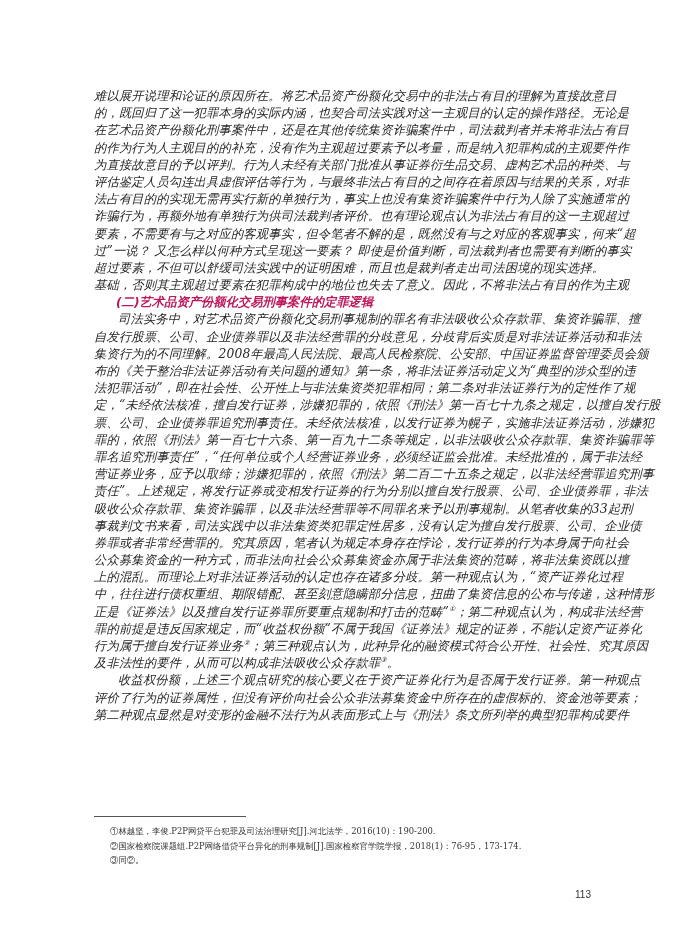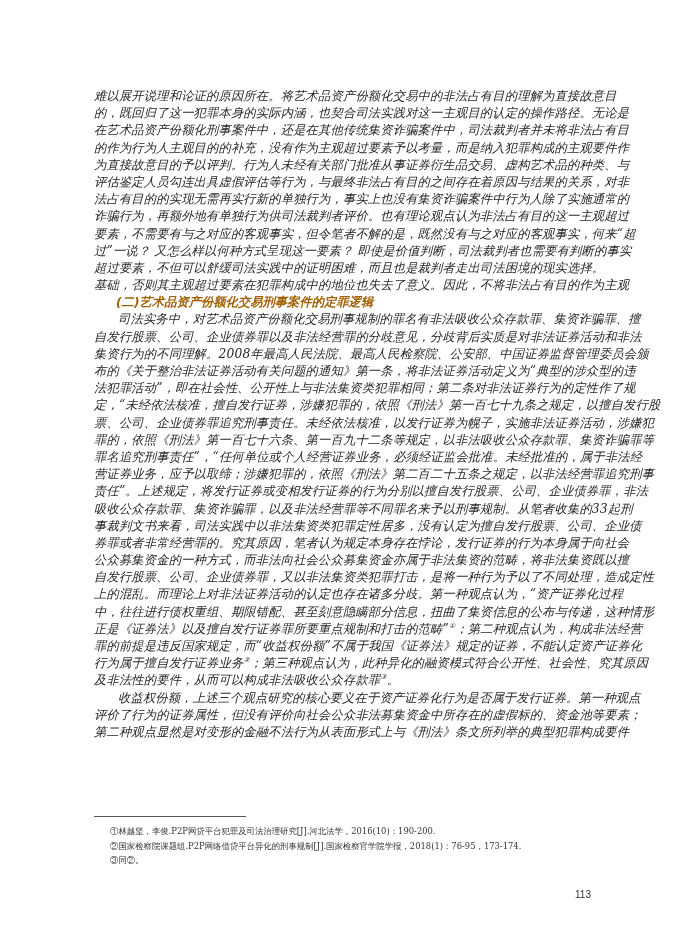--- a/index.html
+++ b/index.html
@@ -11,21 +11,21 @@
   .page { position: absolute; left: 94px; top: 88px; width: 510px; font-style: italic; }
   .line {
     height: 17.2px; line-height: 17.2px; font-size: 12.3px;
     white-space: nowrap; text-align: justify; text-align-last: justify;
     letter-spacing: 0.15px; overflow: visible;
   }
   .line.last { text-align-last: left; }
   .heading {
     font-family: "DejaVu Sans", "Liberation Sans", sans-serif;
     font-weight: bold; font-size: 12.3px; height: 17.2px; line-height: 17.2px;
-    padding-left: 22px; white-space: nowrap; color: #a16207;
+    padding-left: 22px; white-space: nowrap; color: #be185d;
   }
   .indent { padding-left: 24px; }
   sup { font-size: 7px; line-height: 0; }
   .fn-rule { position: absolute; left: 94px; top: 816px; width: 152px; height: 0; border-top: 1px solid #555; }
   .footnotes { position: absolute; left: 110px; top: 824px; width: 500px; }
   .fn { font-size: 8.4px; height: 14.5px; line-height: 14.5px; white-space: nowrap; color: #333; }
   .page-num { position: absolute; left: 575px; top: 889px; font-size: 10px; color: #333; font-family: Liberation Sans, sans-serif; text-align: right; }
 </style>
 </head>
 <body>
@@ -58,21 +58,20 @@
     <div class="line">定，“未经依法核准，擅自发行证券，涉嫌犯罪的，依照《刑法》第一百七十九条之规定，以擅自发行股</div>
     <div class="line">票、公司、企业债券罪追究刑事责任。未经依法核准，以发行证券为幌子，实施非法证券活动，涉嫌犯</div>
     <div class="line">罪的，依照《刑法》第一百七十六条、第一百九十二条等规定，以非法吸收公众存款罪、集资诈骗罪等</div>
     <div class="line">罪名追究刑事责任”，“任何单位或个人经营证券业务，必须经证监会批准。未经批准的，属于非法经</div>
     <div class="line">营证券业务，应予以取缔；涉嫌犯罪的，依照《刑法》第二百二十五条之规定，以非法经营罪追究刑事</div>
     <div class="line">责任”。上述规定，将发行证券或变相发行证券的行为分别以擅自发行股票、公司、企业债券罪，非法</div>
     <div class="line">吸收公众存款罪、集资诈骗罪，以及非法经营罪等不同罪名来予以刑事规制。从笔者收集的33起刑</div>
     <div class="line">事裁判文书来看，司法实践中以非法集资类犯罪定性居多，没有认定为擅自发行股票、公司、企业债</div>
     <div class="line">券罪或者非常经营罪的。究其原因，笔者认为规定本身存在悖论，发行证券的行为本身属于向社会</div>
     <div class="line">公众募集资金的一种方式，而非法向社会公众募集资金亦属于非法集资的范畴，将非法集资既以擅</div>
-    <div class="line">自发行股票、公司、企业债券罪，又以非法集资类犯罪打击，是将一种行为予以了不同处理，造成定性</div>
     <div class="line">上的混乱。而理论上对非法证券活动的认定也存在诸多分歧。第一种观点认为，“资产证券化过程</div>
     <div class="line">中，往往进行债权重组、期限错配、甚至刻意隐瞒部分信息，扭曲了集资信息的公布与传递，这种情形</div>
     <div class="line">
       <span>正是《证券法》以及擅自发行证券罪所要重点规制和打击的范畴”</span><sup>①</sup><span>；第二种观点认为，构成非法经营</span>
     </div>
     <div class="line">罪的前提是违反国家规定，而“收益权份额”不属于我国《证券法》规定的证券，不能认定资产证券化</div>
     <div class="line">
       <span>行为属于擅自发行证券业务</span><sup>②</sup><span>；第三种观点认为，此种异化的融资模式符合公开性、社会性、究其原因</span>
     </div>
     <div class="line last">

